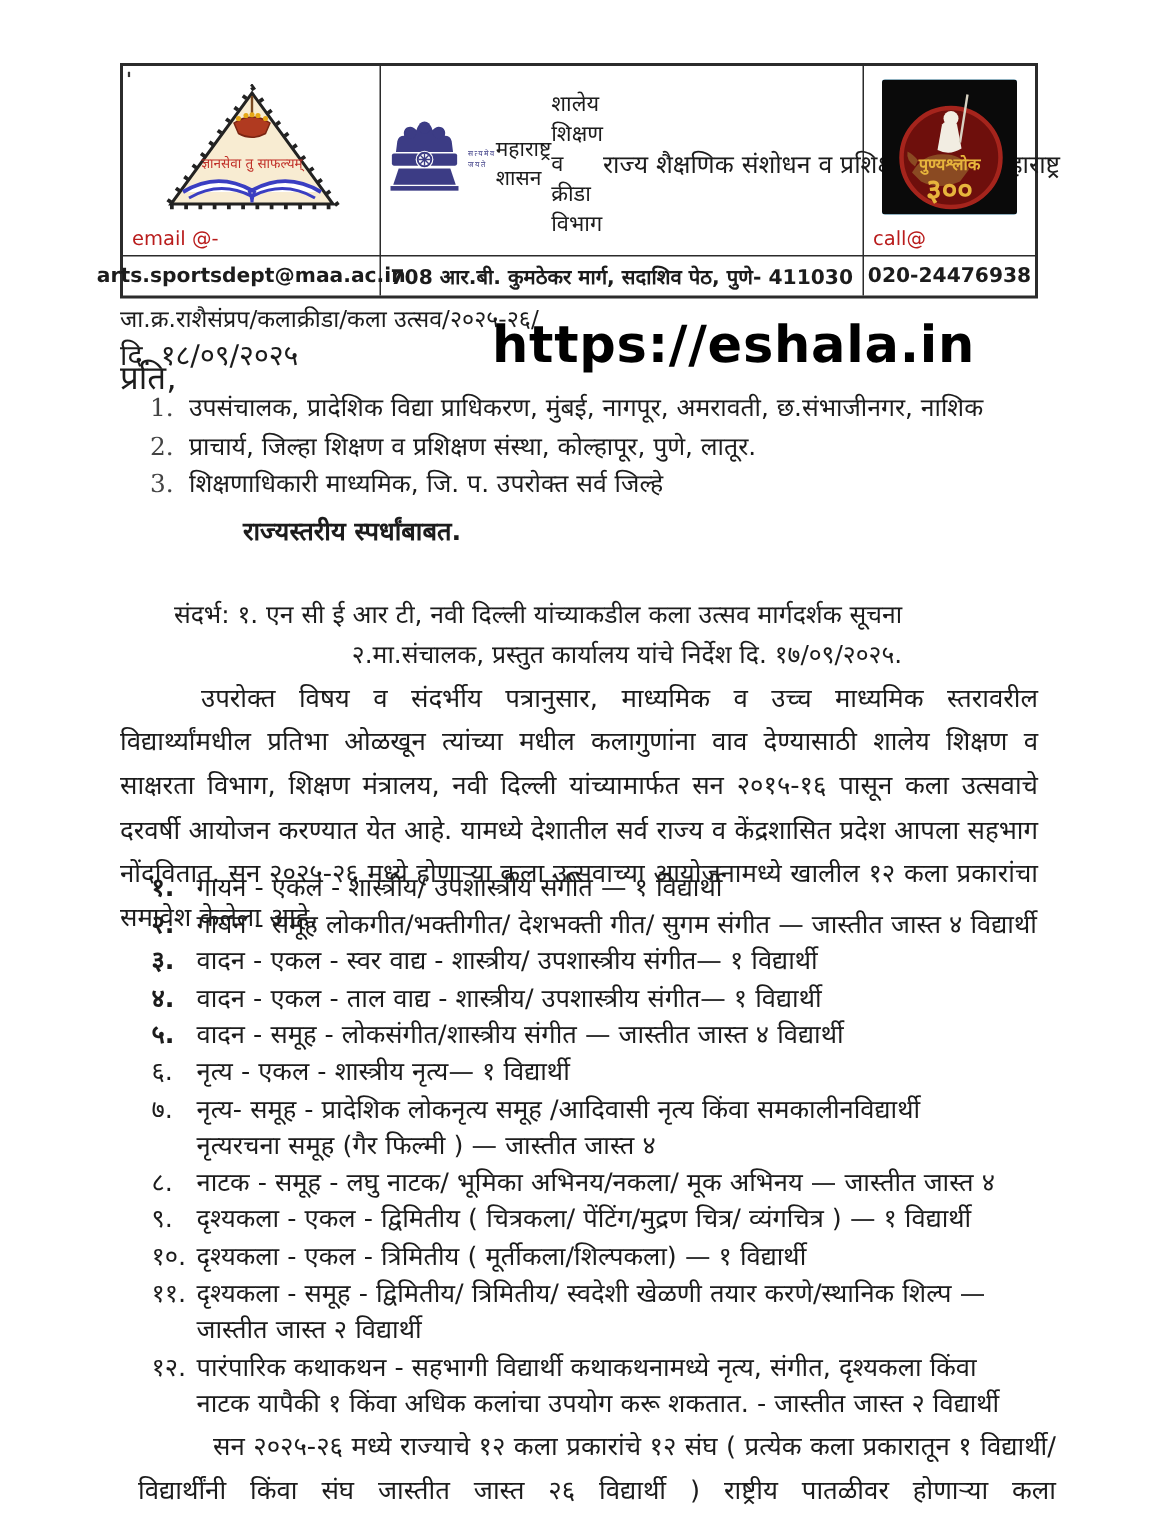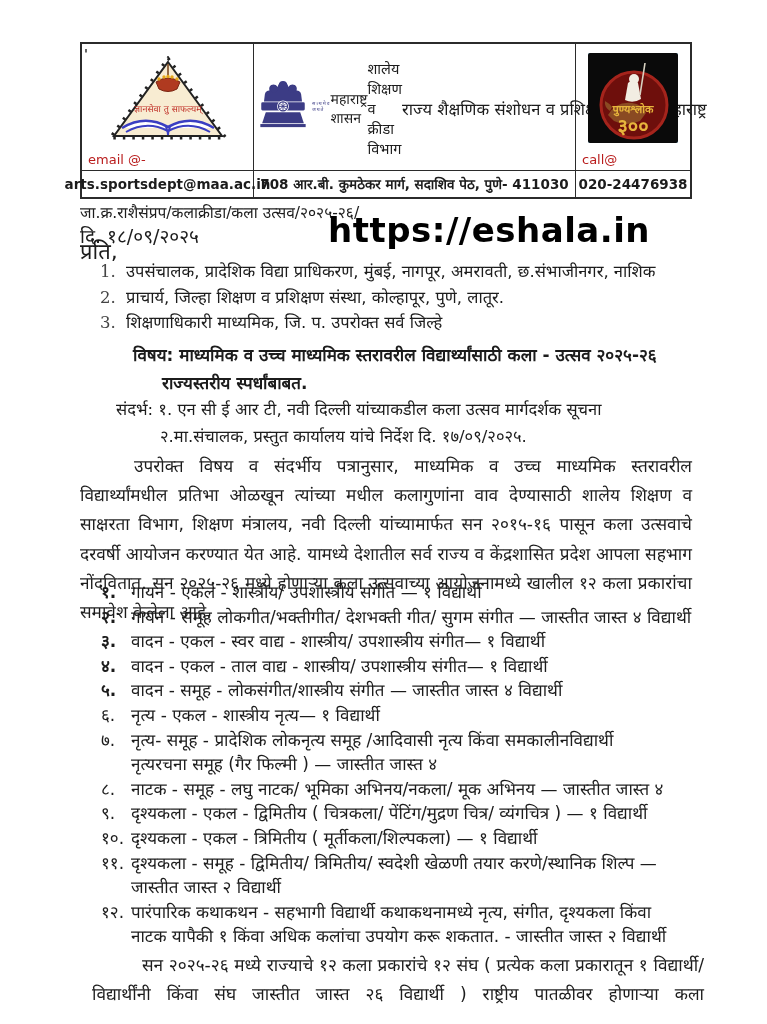--- a/index.html
+++ b/index.html
@@ -46,21 +46,21 @@
   .prati { left:80px; top:235px; font-size:22px; }
   .recipients { left:100px; top:259px; width:590px; font-size:16.5px; line-height:25.5px; }
   .recipient { display:flex; }
   .recipient .rnum { width:26px; color:#444; font-family:"DejaVu Serif", serif; }
 
   
   .subject { left:133px; top:341px; width:540px; font-weight:bold; font-size:17px; line-height:28px; }
   .subject .s2 { padding-left:29px; }
   .sandarbh { left:116px; top:397px; width:560px; font-size:16.5px; line-height:26.5px; }
   .sandarbh .lbl { font-weight:normal; }
-  .sandarbh .s2 { padding-left:44px; }
+  .sandarbh .s2 { padding-left:44px;text-align:center; }
 
   
   .para1 { left:80px; top:452px; width:612px; font-size:17.2px; line-height:29.2px;
            text-align:justify; text-indent:54px; }
   .kala-list { left:80px; top:580px; width:616px; font-size:17px; line-height:24.6px; }
   .li { padding-left:21px; display:flex; }
   .li .num { min-width:30px; }
   .li-item:nth-child(-n+5) .num { font-weight:bold; }
   .l2 { padding-left:51px; }
   .l2:empty { display:none; }
@@ -163,21 +163,20 @@
       <span class="rnum">2.</span>
       <span>प्राचार्य, जिल्हा शिक्षण व प्रशिक्षण संस्था, कोल्हापूर, पुणे, लातूर.</span>
     </div>
     <div class="recipient">
       <span class="rnum">3.</span>
       <span>शिक्षणाधिकारी माध्यमिक,  जि. प. उपरोक्त सर्व जिल्हे</span>
     </div>
   </div>
 
   <div class="abs subject">
-    <div><span>विषय:</span> <span>माध्यमिक व उच्च माध्यमिक स्तरावरील विद्यार्थ्यांसाठी कला - उत्सव  २०२५-२६</span></div>
     <div class="s2">राज्यस्तरीय स्पर्धांबाबत.</div>
   </div>
 
   <div class="abs sandarbh">
     <div><span class="lbl">संदर्भ:</span> <span>१. एन सी ई आर टी, नवी दिल्ली यांच्याकडील कला उत्सव मार्गदर्शक सूचना</span></div>
     <div class="s2">२.मा.संचालक, प्रस्तुत कार्यालय यांचे निर्देश दि. १७/०९/२०२५.</div>
   </div>
 
   <div class="abs para1">उपरोक्त विषय व संदर्भीय पत्रानुसार, माध्यमिक व उच्च माध्यमिक स्तरावरील विद्यार्थ्यांमधील प्रतिभा ओळखून त्यांच्या मधील कलागुणांना वाव देण्यासाठी शालेय शिक्षण व साक्षरता विभाग, शिक्षण मंत्रालय, नवी दिल्ली यांच्यामार्फत सन  २०१५-१६ पासून कला उत्सवाचे दरवर्षी आयोजन करण्यात येत आहे. यामध्ये देशातील सर्व राज्य व केंद्रशासित प्रदेश आपला सहभाग नोंदवितात. सन २०२५-२६ मध्ये होणाऱ्या  कला उत्सवाच्या आयोजनामध्ये खालील १२ कला प्रकारांचा समावेश केलेला  आहे.</div>
 

